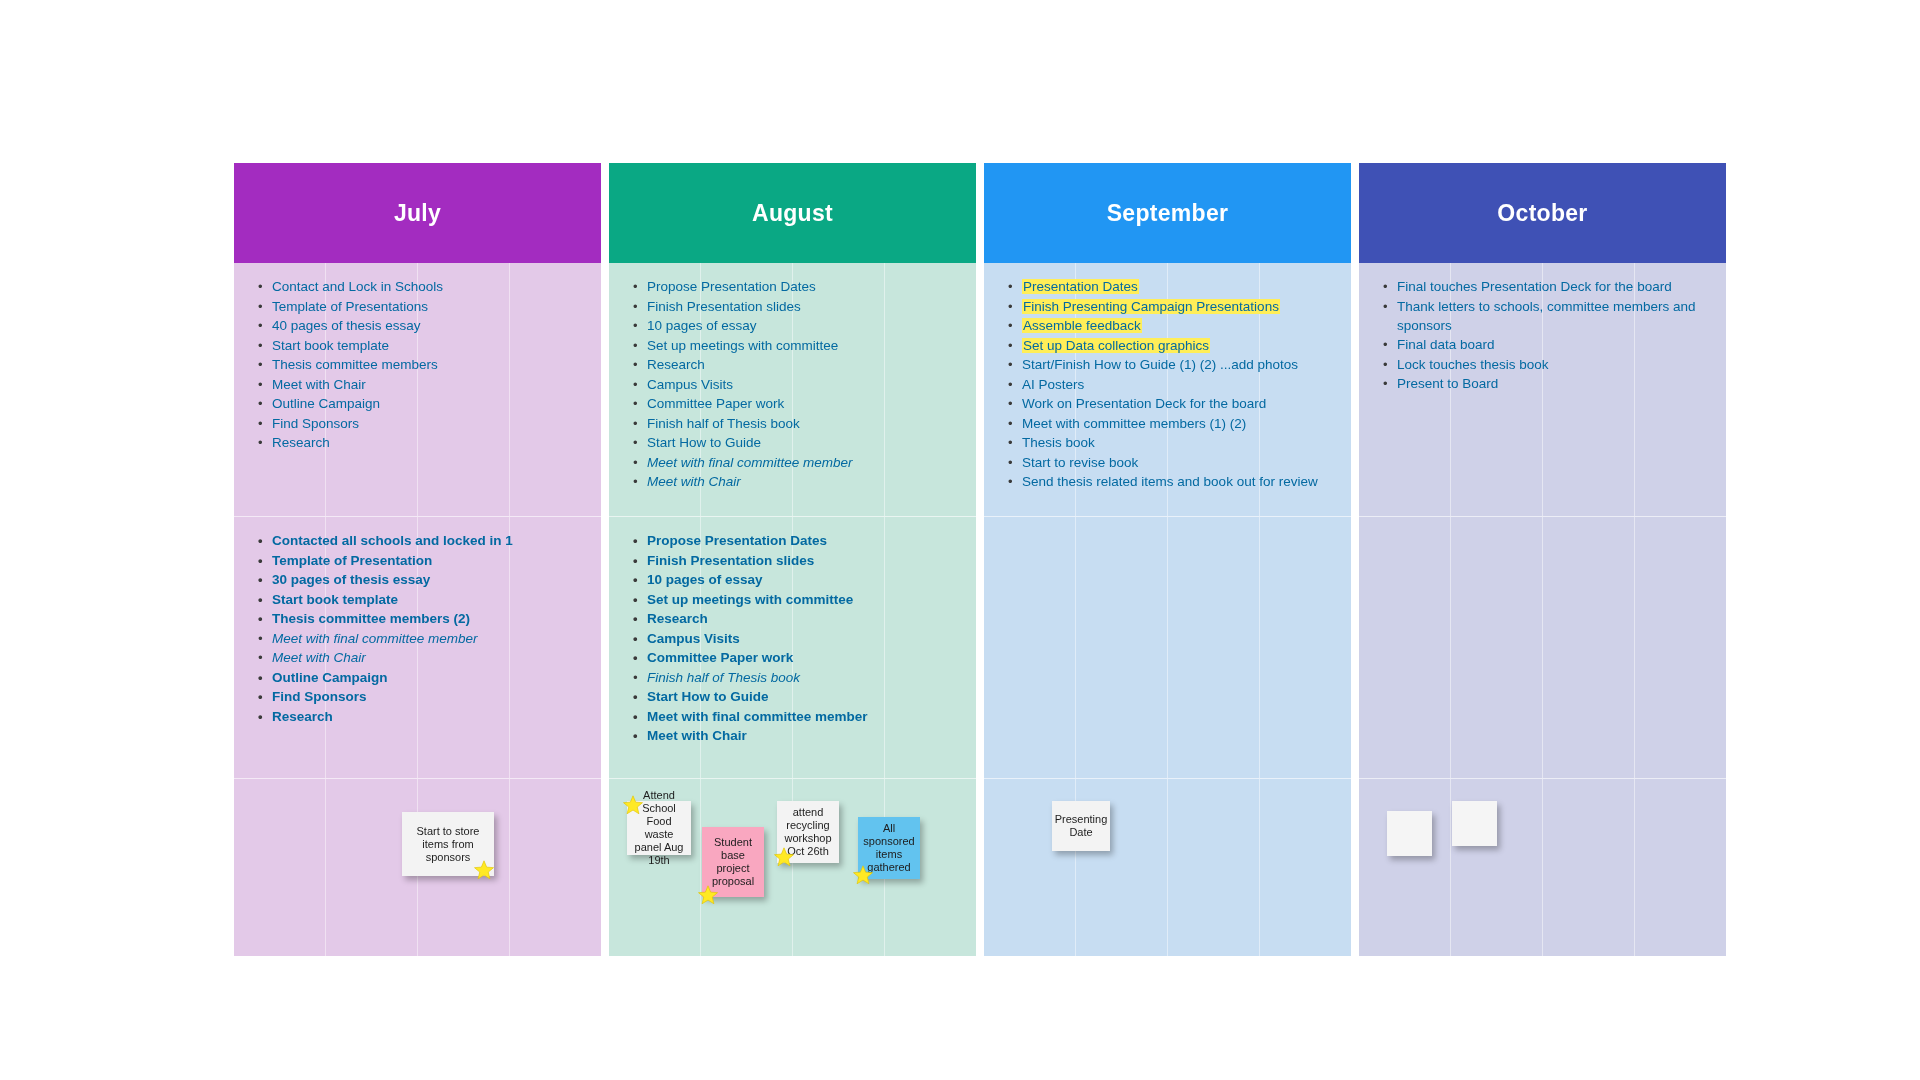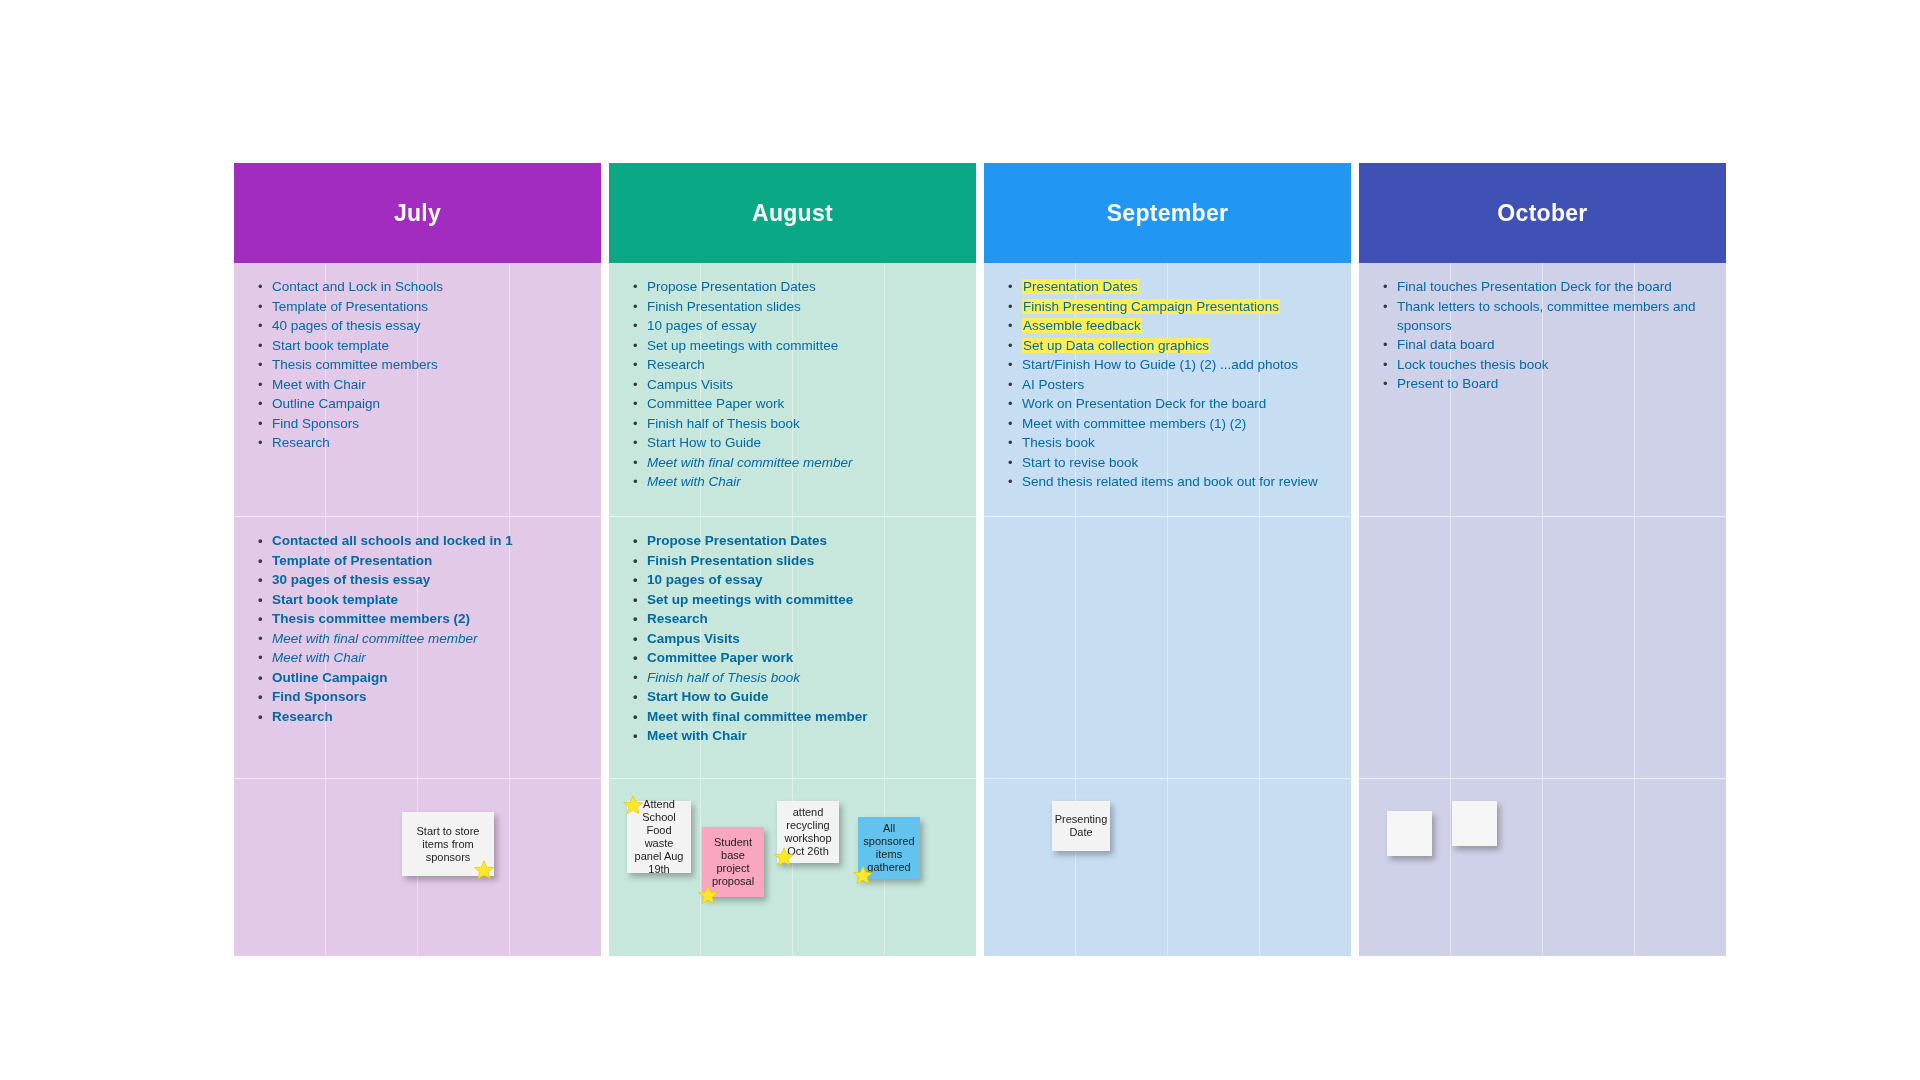--- a/index.html
+++ b/index.html
@@ -237,21 +237,21 @@
               <li class="bold">Meet with Chair</li>
             </ul>
           </div>
           <div class="row row-notes">
             <div class="grid-lines">
               <span></span>
               <span></span>
               <span></span>
               <span></span>
             </div>
-            <div class="note" style="left:18px;top:22px;width:64px;height:72px;background:#f3f3f3;">
+            <div class="note" style="left:18px;top:22px;width:64px;height:54px;background:#f3f3f3;">
               <span>Attend School Food waste panel Aug 19th</span>
             </div>
             <div class="star" style="left:14px;top:16px;">
               <svg viewBox="0 0 24 24" width="20" height="20">
                 <polygon points="12,1 15.2,8.6 23.4,9.2 17.1,14.5 19.1,22.5 12,18.1 4.9,22.5 6.9,14.5 0.6,9.2 8.8,8.6" fill="#ffe924" stroke="#e2c500" stroke-width="0.8"></polygon>
               </svg>
             </div>
             <div class="note" style="left:93px;top:48px;width:62px;height:70px;background:#f9a7c0;">
               <span>Student base project proposal</span>
             </div>

